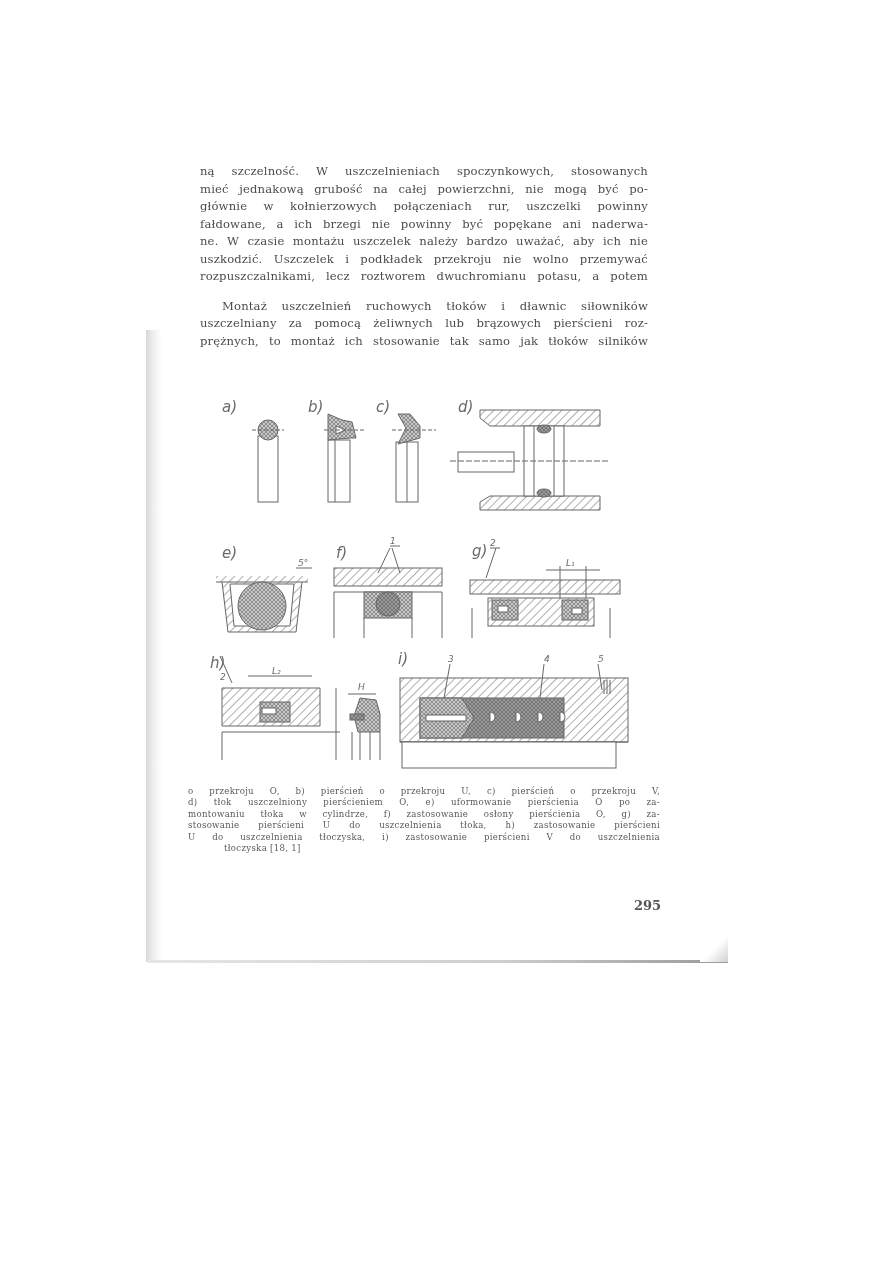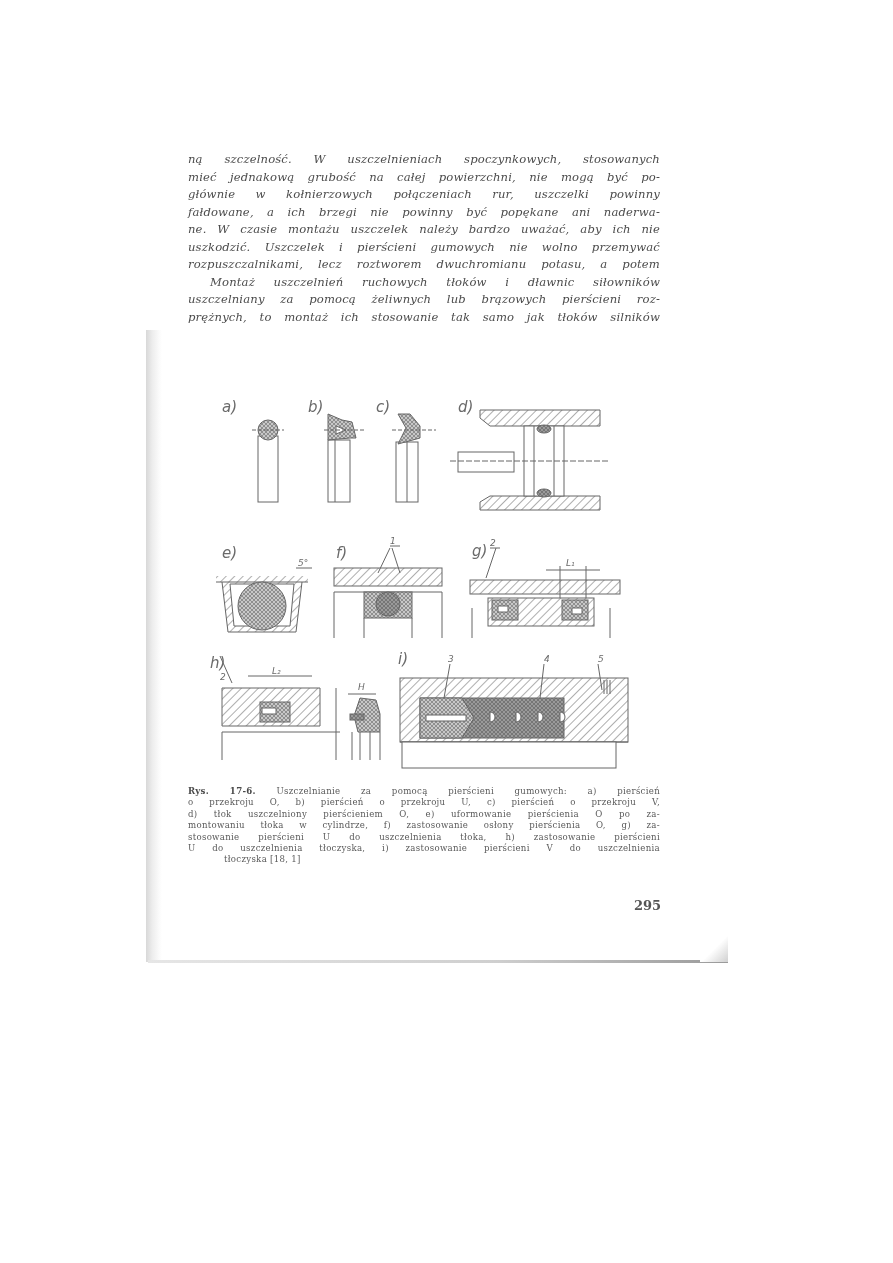--- a/index.html
+++ b/index.html
@@ -7,21 +7,21 @@
          font-family: "DejaVu Serif", "Liberation Serif", serif; color: #4a4a4a; }
   .scan { position: absolute; left: 148px; top: 0; width: 580px; height: 962px; background: #ffffff; }
   .shadow-left { position: absolute; left: 146px; top: 330px; width: 16px; height: 632px;
          background: linear-gradient(to right, #d8d8d8, #ededed 40%, #fafafa 80%, #ffffff); }
   .bottom-edge { position: absolute; left: 148px; top: 960px; width: 580px; height: 3px;
          background: linear-gradient(to right, #e6e6e6, #cfcfcf 60%, #9a9a9a); }
   .corner { position: absolute; left: 700px; top: 930px; width: 28px; height: 32px;
          background: linear-gradient(135deg, #ffffff 55%, #d0d0d0); }
   .body-text { position: absolute; left: 188px; top: 151px; width: 472px;
          font-size: 11.6px; line-height: 17.5px; color: #4b4b4b; text-align: justify; letter-spacing: 0.15px; }
-  .body-text p { margin: 0; font-style: italic; }
+  .body-text p { margin: 12px; }
   .body-text .ln { display: block; text-align: justify; text-align-last: justify; white-space: nowrap; }
   .body-text .ln.last { text-align-last: left; }
   .body-text .indent { padding-left: 22px; }
   .figure { position: absolute; left: 200px; top: 398px; width: 440px; height: 378px; }
   .caption { position: absolute; left: 188px; top: 786px; width: 472px;
          font-size: 8.6px; line-height: 11.4px; color: #5a5a5a; letter-spacing: 0.3px; }
   .caption .ln { display: block; text-align: justify; text-align-last: justify; white-space: nowrap; }
   .caption .ln.last { text-align-last: left; margin-left: 36px; }
   .caption .strong { font-weight: bold; color: #4a4a4a; }
   .page-number { position: absolute; left: 634px; top: 898px; font-size: 13px; font-weight: bold;
@@ -36,21 +36,21 @@
 <div class="bottom-edge"></div>
 <div class="corner"></div>
 
 <div class="body-text">
   <p>
     <span class="ln">ną szczelność. W uszczelnieniach spoczynkowych, stosowanych</span>
     <span class="ln">mieć jednakową grubość na całej powierzchni, nie mogą być po-</span>
     <span class="ln">głównie w kołnierzowych połączeniach rur, uszczelki powinny</span>
     <span class="ln">fałdowane, a ich brzegi nie powinny być popękane ani naderwa-</span>
     <span class="ln">ne. W czasie montażu uszczelek należy bardzo uważać, aby ich nie</span>
-    <span class="ln">uszkodzić. Uszczelek i pierścieni gumowych nie wolno przemywać</span>
+    <span class="ln">uszkodzić. Uszczelek i podkładek przekroju nie wolno przemywać</span>
     <span class="ln">rozpuszczalnikami, lecz roztworem dwuchromianu potasu, a potem</span>
   </p>
   <p>
     <span class="ln indent">Montaż uszczelnień ruchowych tłoków i dławnic siłowników</span>
     <span class="ln">uszczelniany za pomocą żeliwnych lub brązowych pierścieni roz-</span>
     <span class="ln">prężnych, to montaż ich stosowanie tak samo jak tłoków silników</span>
   </p>
 </div>
 
 <div class="figure">
@@ -198,21 +198,20 @@
       <text x="72" y="276" font-size="9">L₂</text>
       <text x="158" y="292" font-size="9">H</text>
       <text x="248" y="264" font-size="9">3</text>
       <text x="344" y="264" font-size="9">4</text>
       <text x="398" y="264" font-size="9">5</text>
     </g>
   </svg>
 </div>
 
 <div class="caption">
-  <span class="ln"><span class="strong">Rys. 17-6.</span><span> Uszczelnianie za pomocą pierścieni gumowych: a) pierścień</span></span>
   <span class="ln">o przekroju O, b) pierścień o przekroju U, c) pierścień o przekroju V,</span>
   <span class="ln">d) tłok uszczelniony pierścieniem O, e) uformowanie pierścienia O po za-</span>
   <span class="ln">montowaniu tłoka w cylindrze, f) zastosowanie osłony pierścienia O, g) za-</span>
   <span class="ln">stosowanie pierścieni U do uszczelnienia tłoka, h) zastosowanie pierścieni</span>
   <span class="ln">U do uszczelnienia tłoczyska, i) zastosowanie pierścieni V do uszczelnienia</span>
   <span class="ln last">tłoczyska [18, 1]</span>
 </div>
 
 <div class="page-number">295</div>
 

